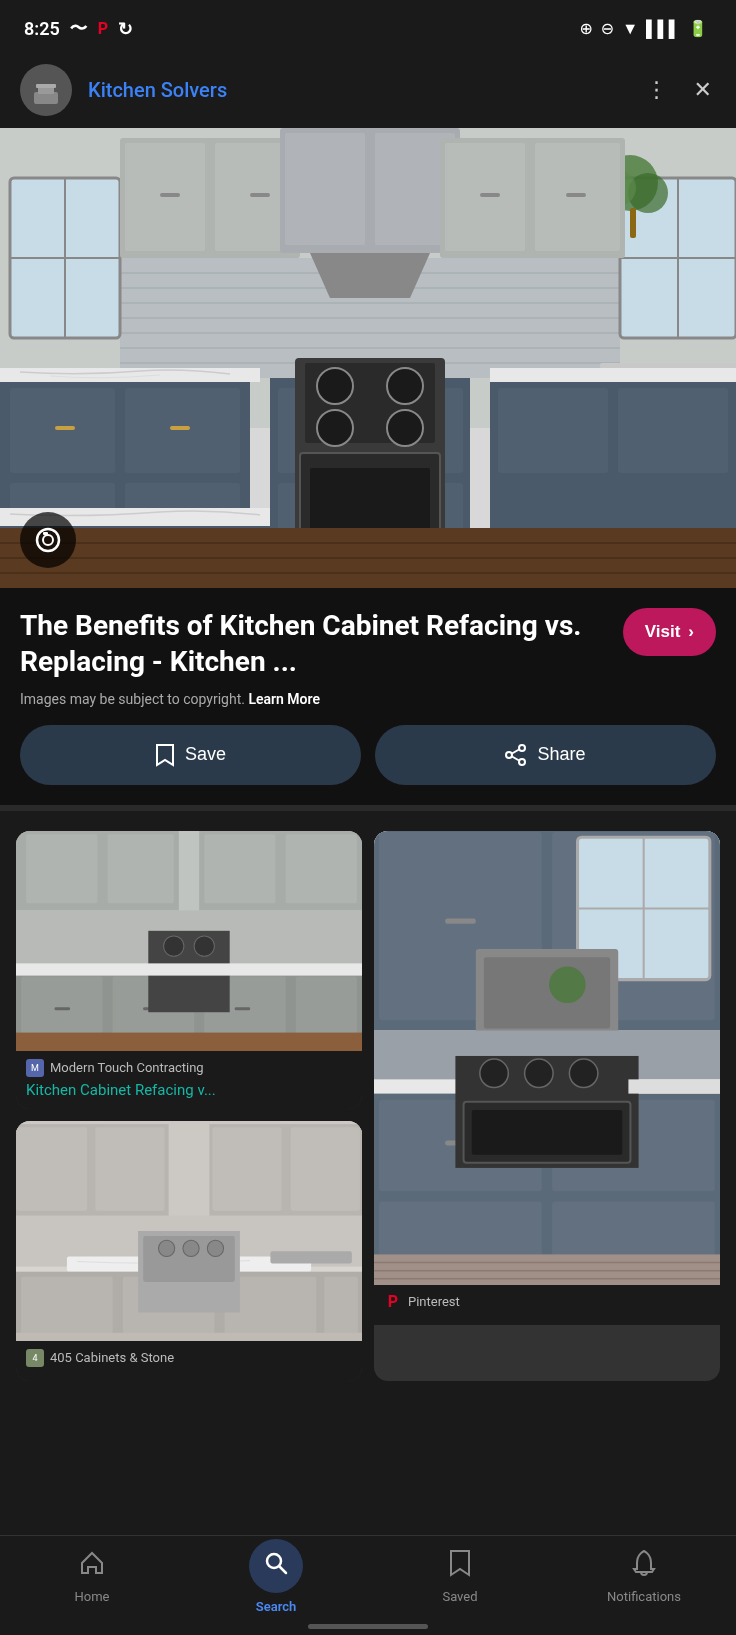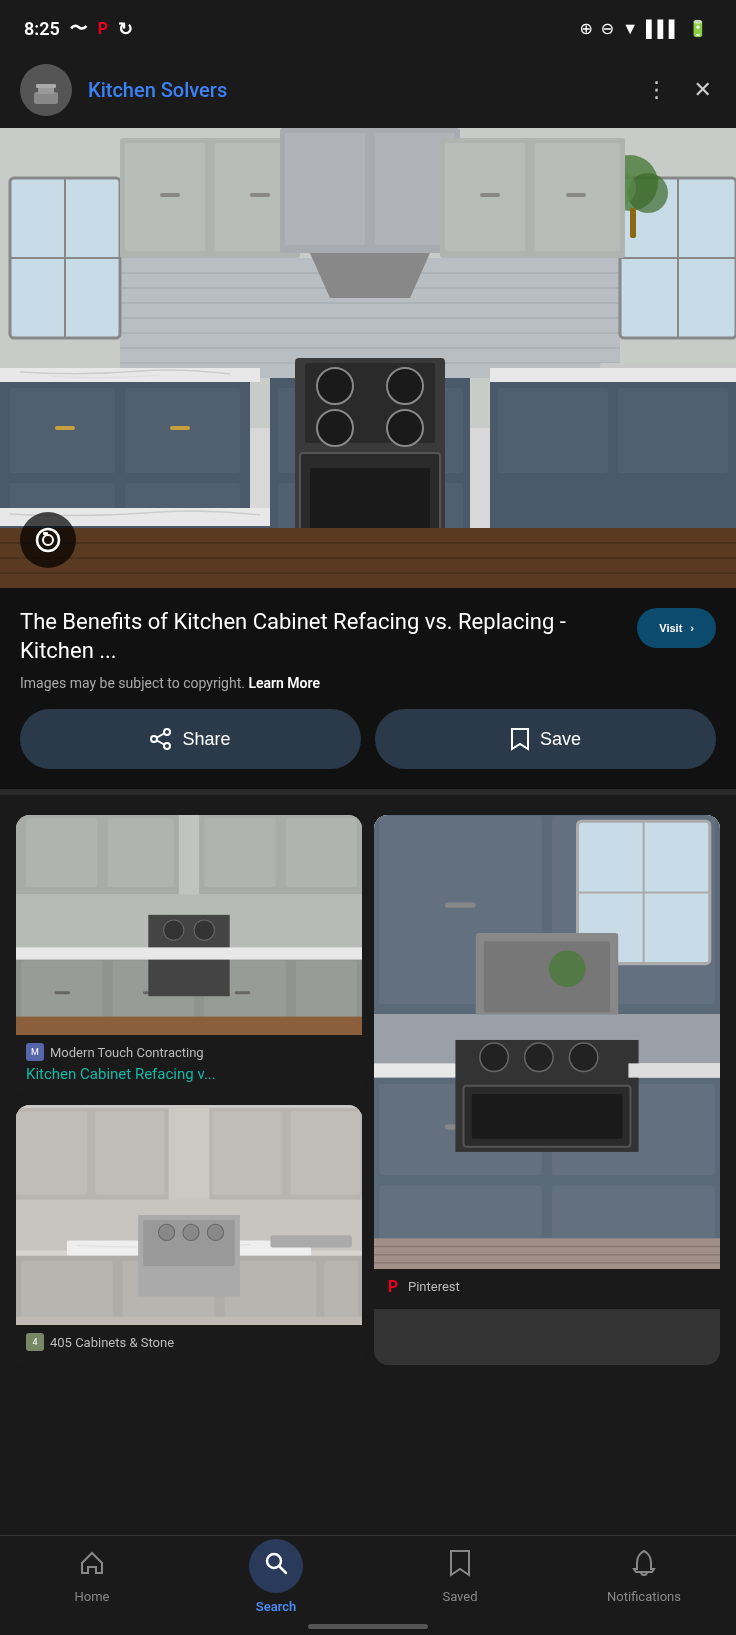--- a/index.html
+++ b/index.html
@@ -120,33 +120,33 @@
       padding: 20px 20px 0 20px;
     }
     .title-visit-row {
       display: flex;
       align-items: flex-start;
       justify-content: space-between;
       gap: 16px;
       margin-bottom: 10px;
     }
     .image-title {
-      font-size: 22px;
-      font-weight: 400;
+      font-size: 28px;
+      font-weight: 700;
       color: #fff;
       flex: 1;
       line-height: 1.3;
     }
     .visit-btn {
-      background: #0c4a6e;
+      background: #be185d;
       color: #fff;
       border: none;
       border-radius: 30px;
       padding: 14px 22px;
-      font-size: 11px;
+      font-size: 17px;
       font-weight: 600;
       cursor: pointer;
       display: flex;
       align-items: center;
       gap: 8px;
       white-space: nowrap;
       flex-shrink: 0;
     }
     .copyright-text {
       font-size: 14px;
@@ -457,34 +457,34 @@
       <span>Visit</span>
       <span>›</span>
     </button>
   </div>
   <div class="copyright-text">
     <span>Images may be subject to copyright.</span>
     <strong style="cursor:pointer;">Learn More</strong>
   </div>
   <div class="action-btns">
     <button class="action-btn">
+      <svg width="20" height="24" viewBox="0 0 20 24" fill="none">
+        <path d="M2 2h16v20l-8-5-8 5V2z" stroke="white" stroke-width="2" fill="none"></path>
+      </svg>
+      <span>Save</span>
+    </button>
+    <button class="action-btn">
       <svg width="22" height="22" viewBox="0 0 22 22" fill="none">
         <circle cx="17" cy="4" r="3" stroke="white" stroke-width="2"></circle>
         <circle cx="17" cy="18" r="3" stroke="white" stroke-width="2"></circle>
         <circle cx="4" cy="11" r="3" stroke="white" stroke-width="2"></circle>
         <line x1="7" y1="9.5" x2="14" y2="5.5" stroke="white" stroke-width="2"></line>
         <line x1="7" y1="12.5" x2="14" y2="16.5" stroke="white" stroke-width="2"></line>
       </svg>
       <span>Share</span>
-    </button>
-    <button class="action-btn">
-      <svg width="20" height="24" viewBox="0 0 20 24" fill="none">
-        <path d="M2 2h16v20l-8-5-8 5V2z" stroke="white" stroke-width="2" fill="none"></path>
-      </svg>
-      <span>Save</span>
     </button>
   </div>
 </div>
 
 <div class="divider"></div>
 
 <div class="related-grid">
 
   <div style="display:flex; flex-direction:column; gap:12px;">
 

